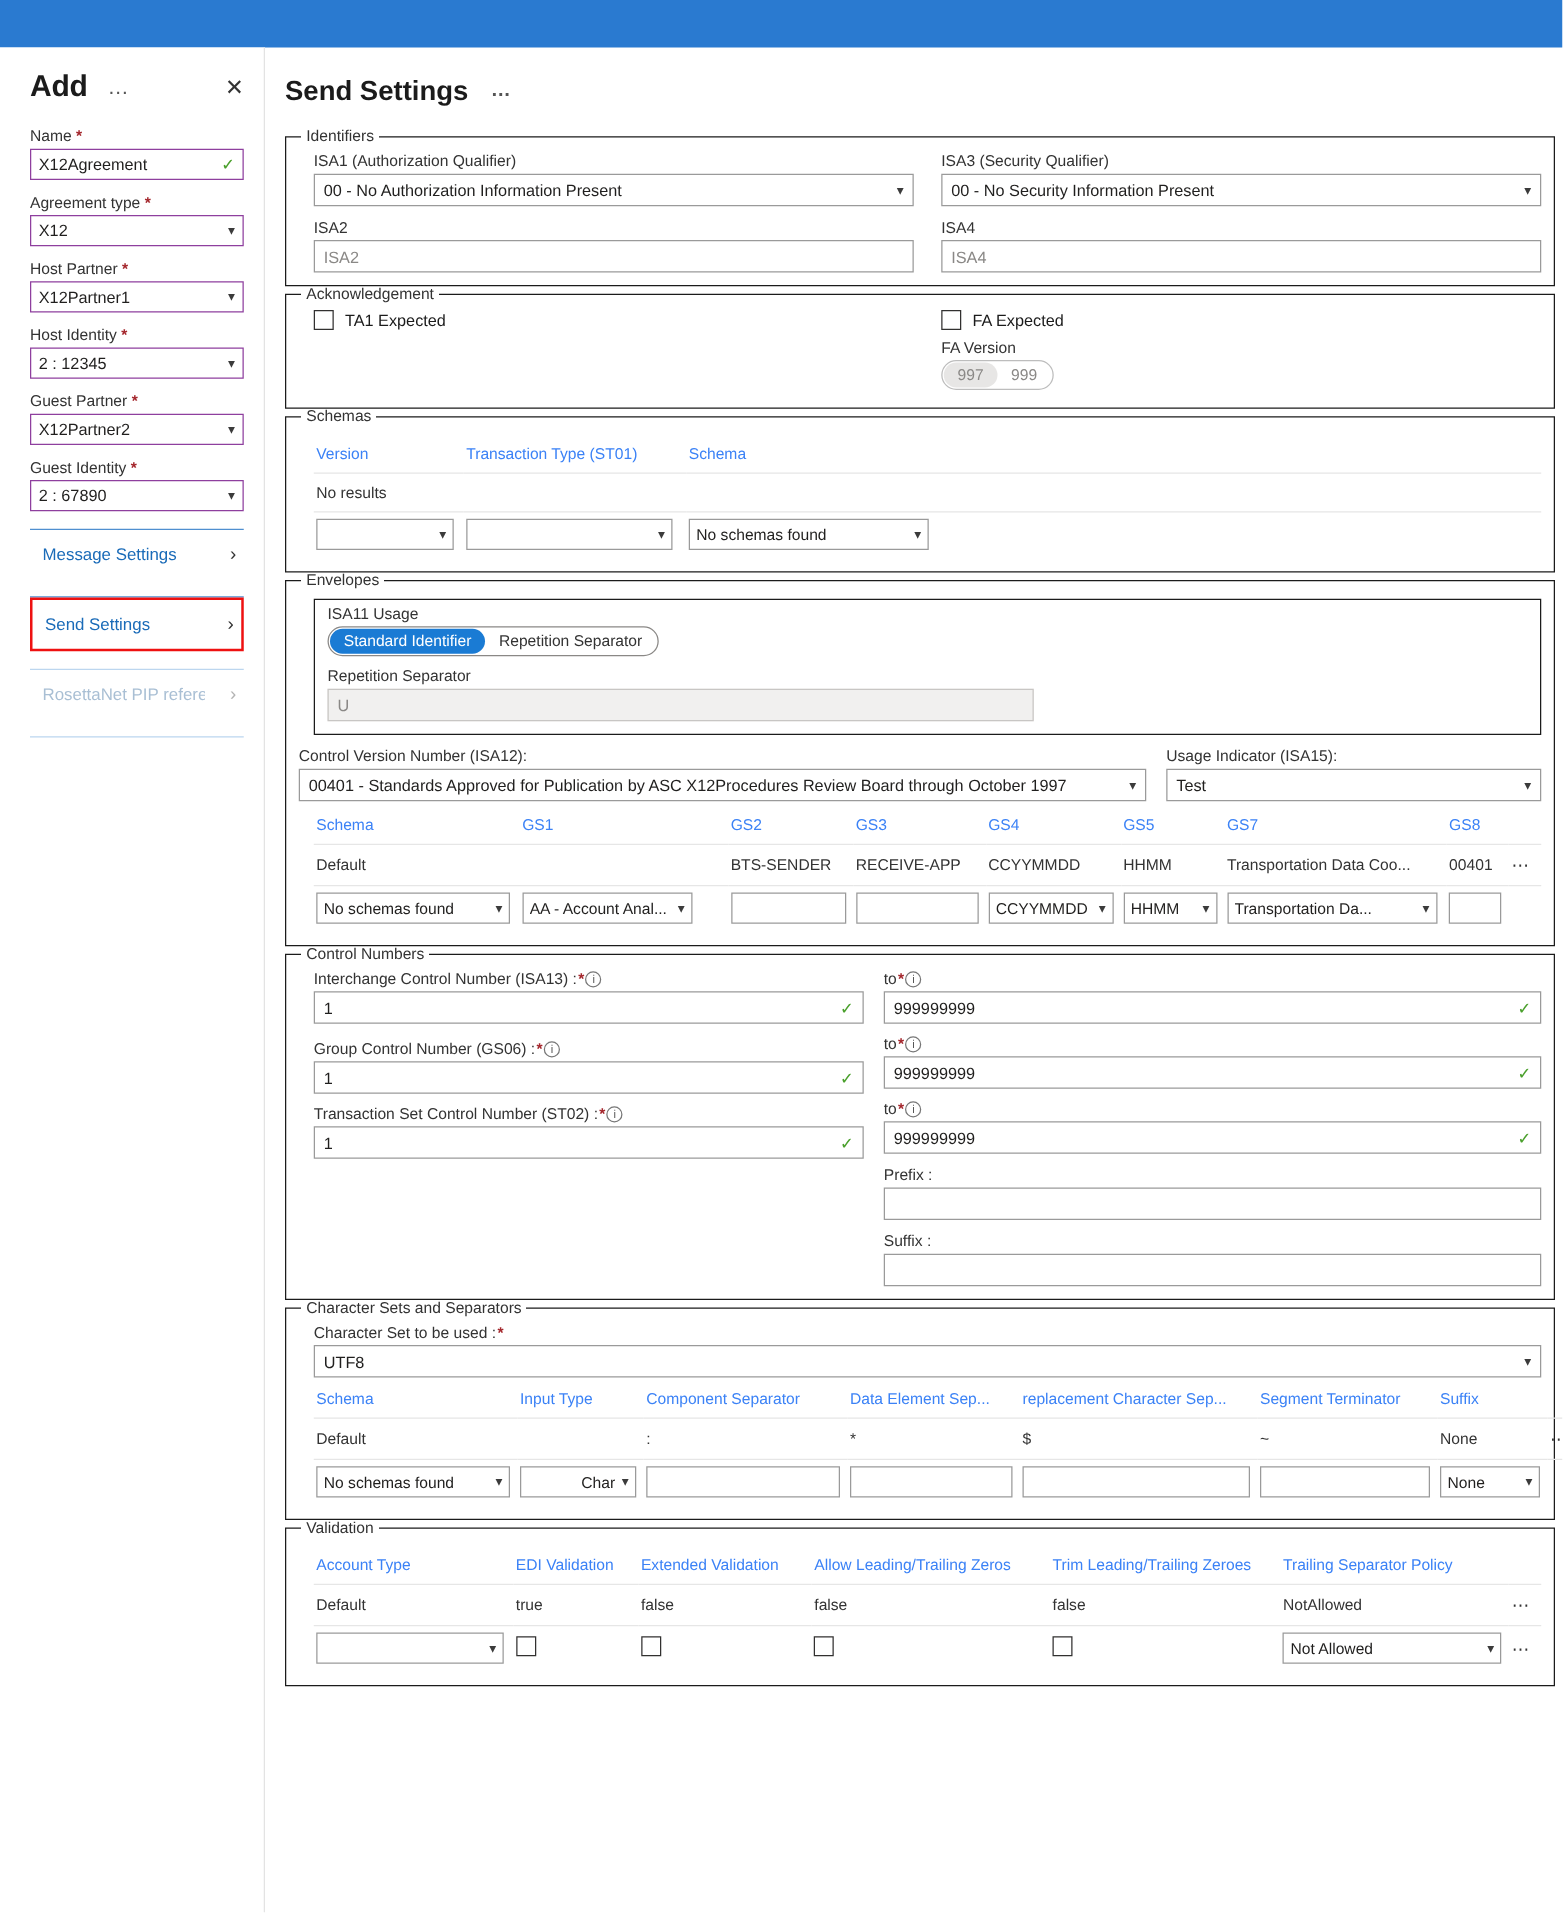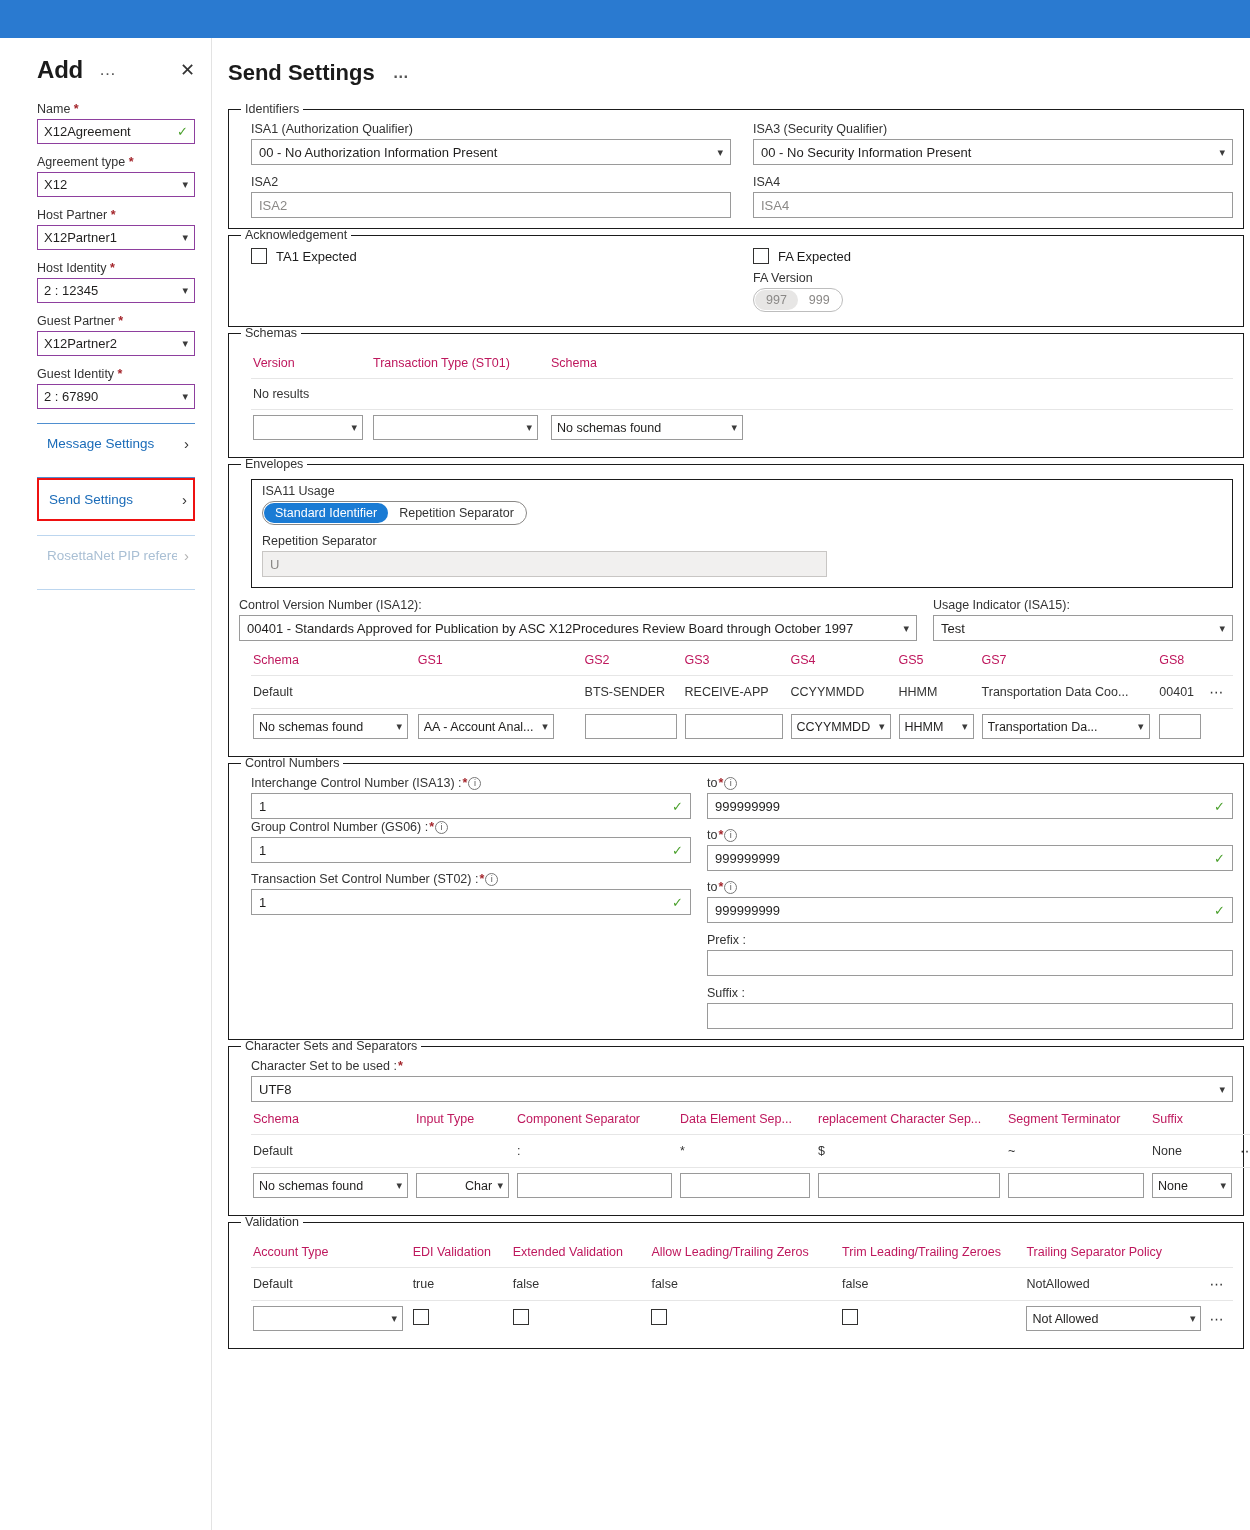--- a/index.html
+++ b/index.html
@@ -16,21 +16,21 @@
   .shell { display:flex; height:1492px; width:1250px; }
 
   
   .left {
     width:212px; flex:0 0 212px;
     background:#fff;
     padding:0 0 0 0;
     border-right:1px solid #e3e3e3;
     position:relative;
   }
-  .left-inner { padding:18px 16px 0 13px;margin-left:24px; }
+  .left-inner { padding:18px 16px 0 24px; }
   .left-head { display:flex; align-items:center; gap:16px; margin-bottom:18px; }
   .left-title { font-size:24px; font-weight:600; color:#1b1b1b; letter-spacing:-0.2px; }
   .dots-btn { color:#555; font-size:17px; line-height:8px; letter-spacing:1px; cursor:pointer; }
   .close-btn { margin-left:auto; font-size:18px; color:#333; cursor:pointer; line-height:14px; font-weight:300;}
   .fld { margin-bottom:11px; }
   .fld-label { font-size:12.5px; color:#333; margin-bottom:3px; }
   .req { color:#a4262c; font-weight:700; }
   .tbox {
     height:25px; border:1px solid #8e3f9e; background:#fff;
     display:flex; align-items:center; padding:0 6px;
@@ -81,21 +81,21 @@
     border-radius:13px; height:24px; padding:1px; background:#fff;
   }
   .pill span { padding:0 11px; height:20px; line-height:20px; border-radius:11px; font-size:12.5px; color:#333;}
   .pill span.on-blue { background:#1a7bd4; color:#fff; }
   .pill span.on-grey { background:#e7e6e5; color:#666; }
   .pill.disabled { border-color:#bdbdbd; }
   .pill.disabled span { color:#8a8886; }
 
   
   table.dt { width:100%; border-collapse:collapse; font-size:12.5px; }
-  table.dt th { text-align:left; font-weight:400; color:#be185d; padding:10px 6px 8px 2px; font-size:12.5px; white-space:nowrap; }
+  table.dt th { text-align:left; font-weight:400; color:#3b82f6; padding:10px 6px 8px 2px; font-size:12.5px; white-space:nowrap; }
   table.dt td { padding:8px 6px 8px 2px; border-top:1px solid #e6e6e6; color:#333; white-space:nowrap; }
   table.dt tr.inputs td { border-top:1px solid #e6e6e6; padding:5px 6px 7px 2px; }
   .mini { height:25px; border:1px solid #9a9a9a; background:#fff; display:flex; align-items:center;
           padding:0 5px; font-size:12.5px; color:#201f1e; }
   .mini .v { flex:1; overflow:hidden; white-space:nowrap; text-overflow:ellipsis; }
   .ell { color:#333; letter-spacing:1.5px; font-size:14px; cursor:pointer; }
   .green { color:#4aa02c; font-size:13px; padding-left:4px;}
   .info { display:inline-block; width:13px; height:13px; border:1px solid #777; border-radius:50%;
           font-size:9px; line-height:11px; text-align:center; color:#555; vertical-align:1px; }
   .ctl-lbl { font-size:12.5px; color:#333; margin-bottom:3px; display:flex; align-items:center; gap:1px;}
@@ -412,21 +412,21 @@
               <div class="ctl-lbl">
                 <span>Interchange Control Number (ISA13) :</span>
                   <span class="req">*</span>
                 <span class="info">i</span>
               </div>
               <div class="gbox">
                 <span class="v">1</span>
                 <span class="green">✓</span>
               </div>
             </div>
-            <div style="margin-top:1px;">
+            <div style="margin-top:13px;">
               <div class="ctl-lbl">
                 <span>Group Control Number (GS06) :</span>
                   <span class="req">*</span>
                 <span class="info">i</span>
               </div>
               <div class="gbox">
                 <span class="v">1</span>
                 <span class="green">✓</span>
               </div>
             </div>

